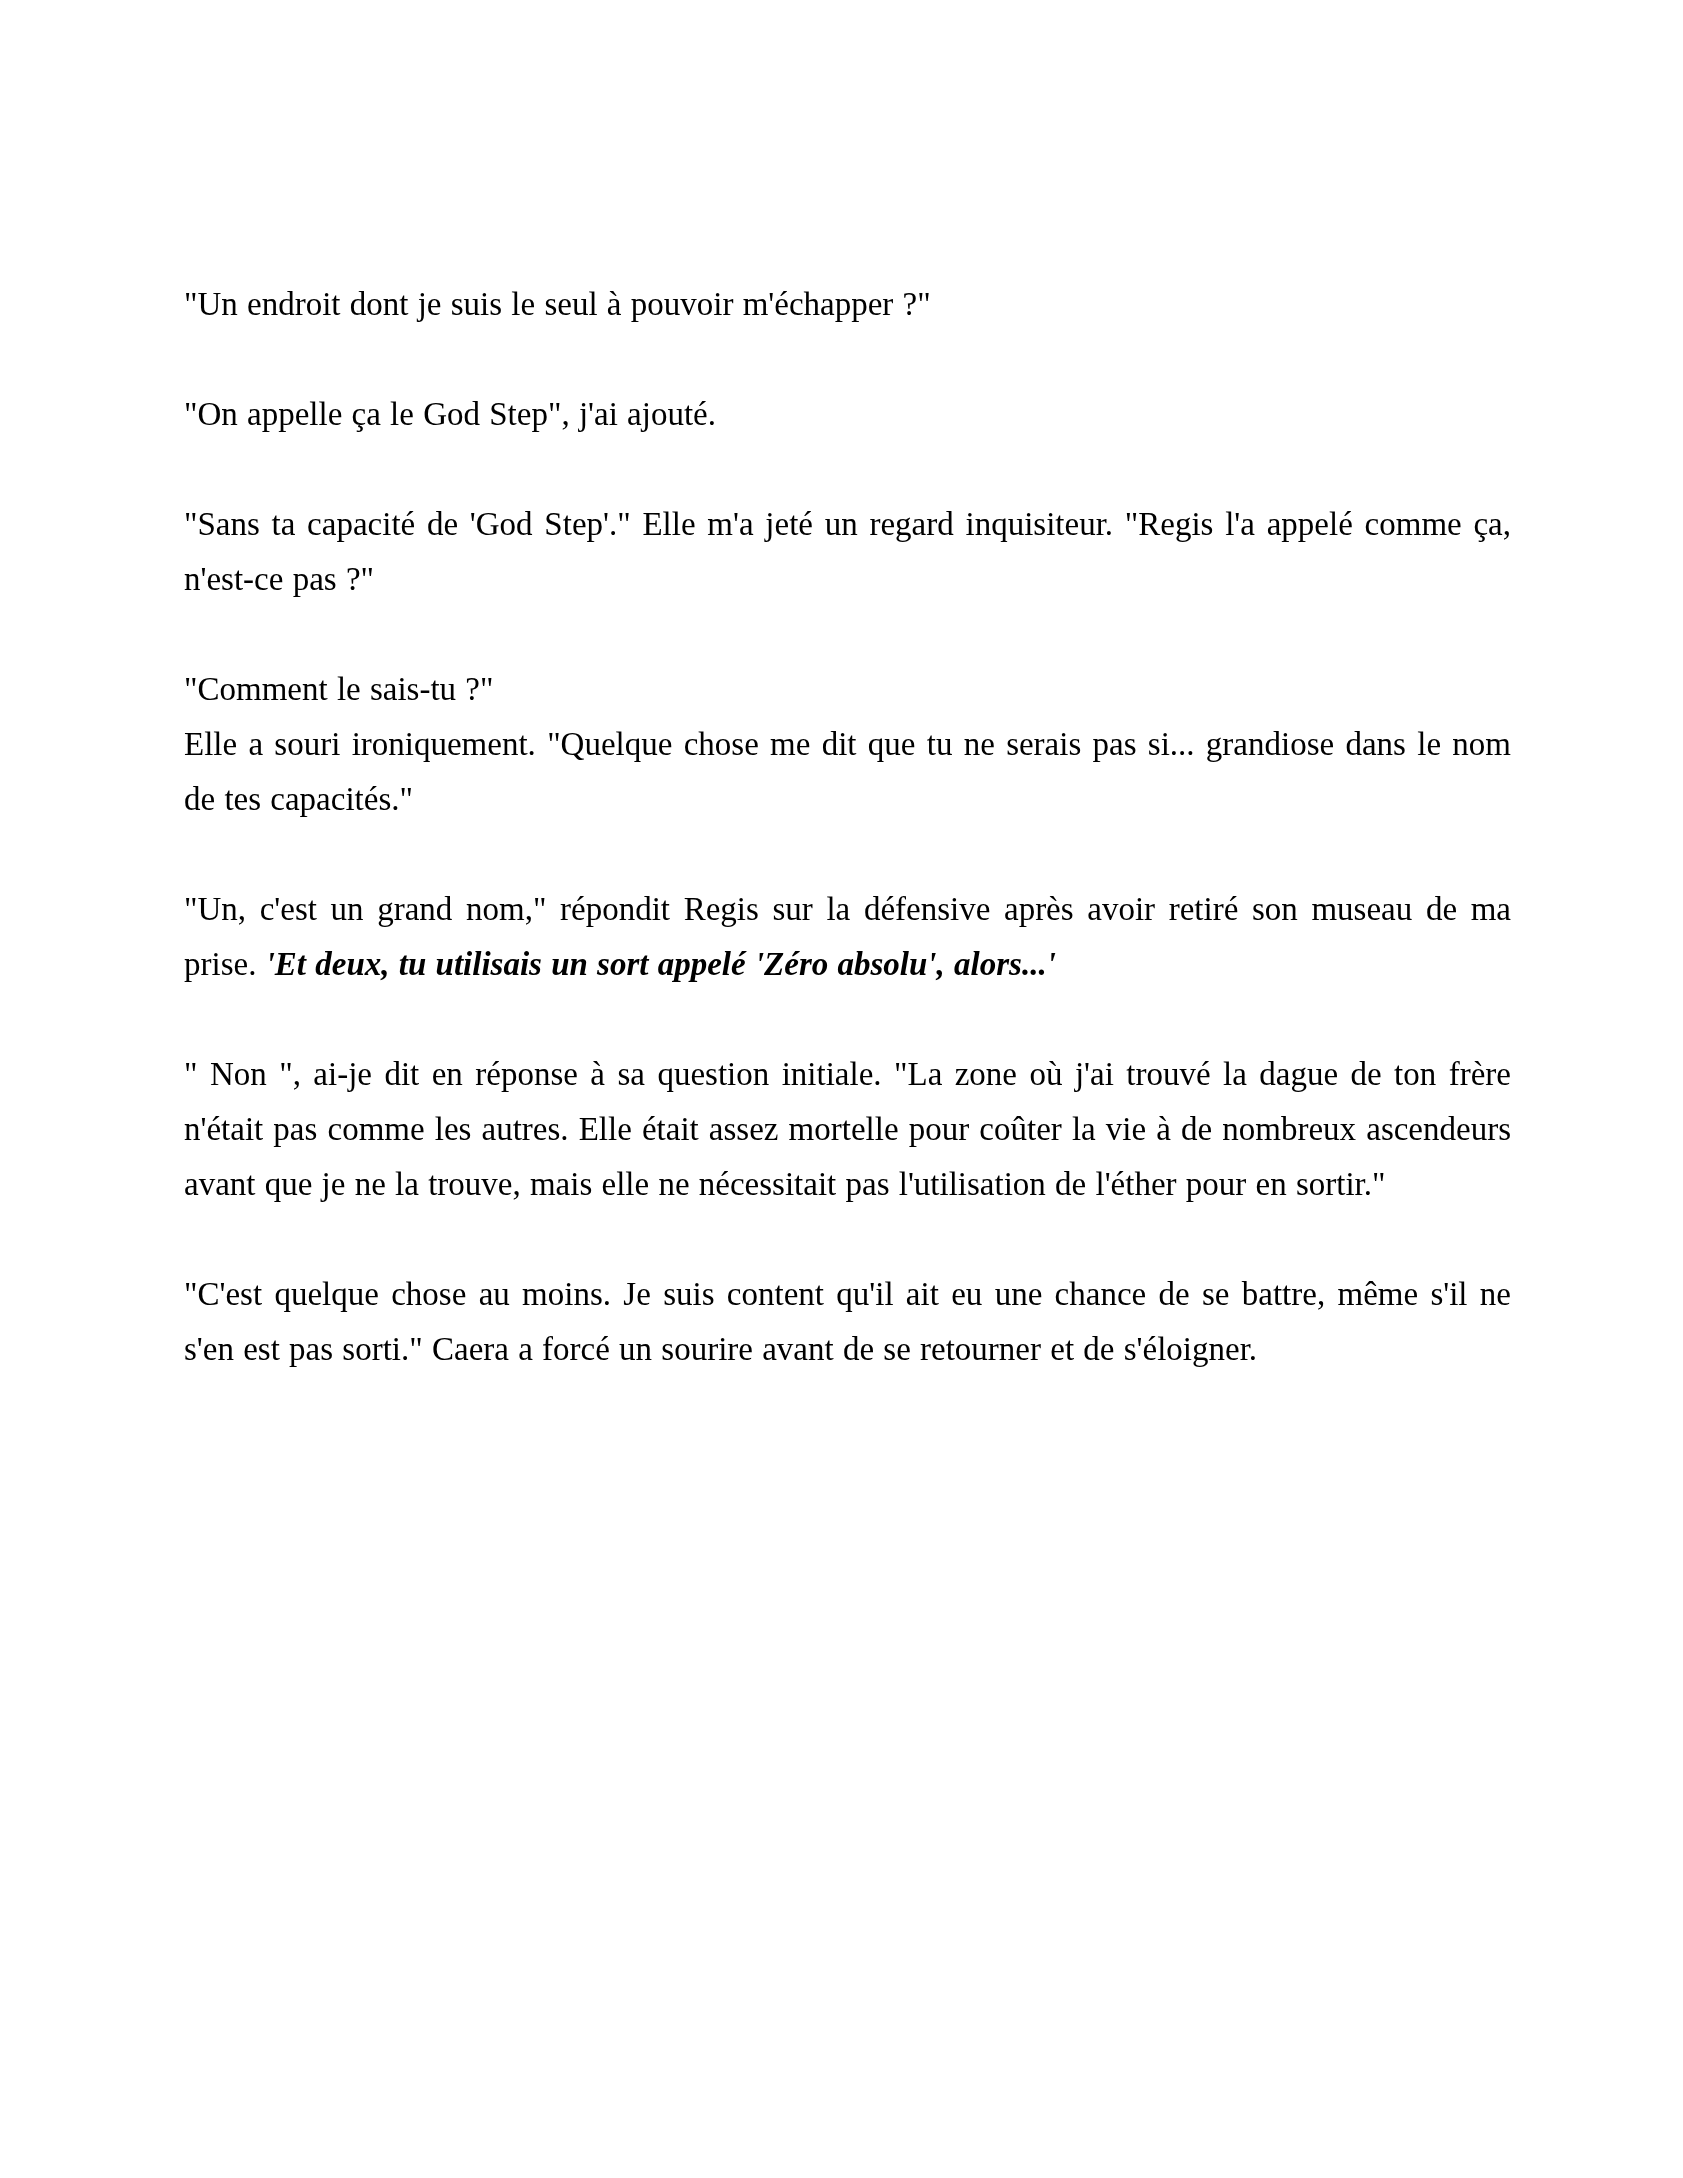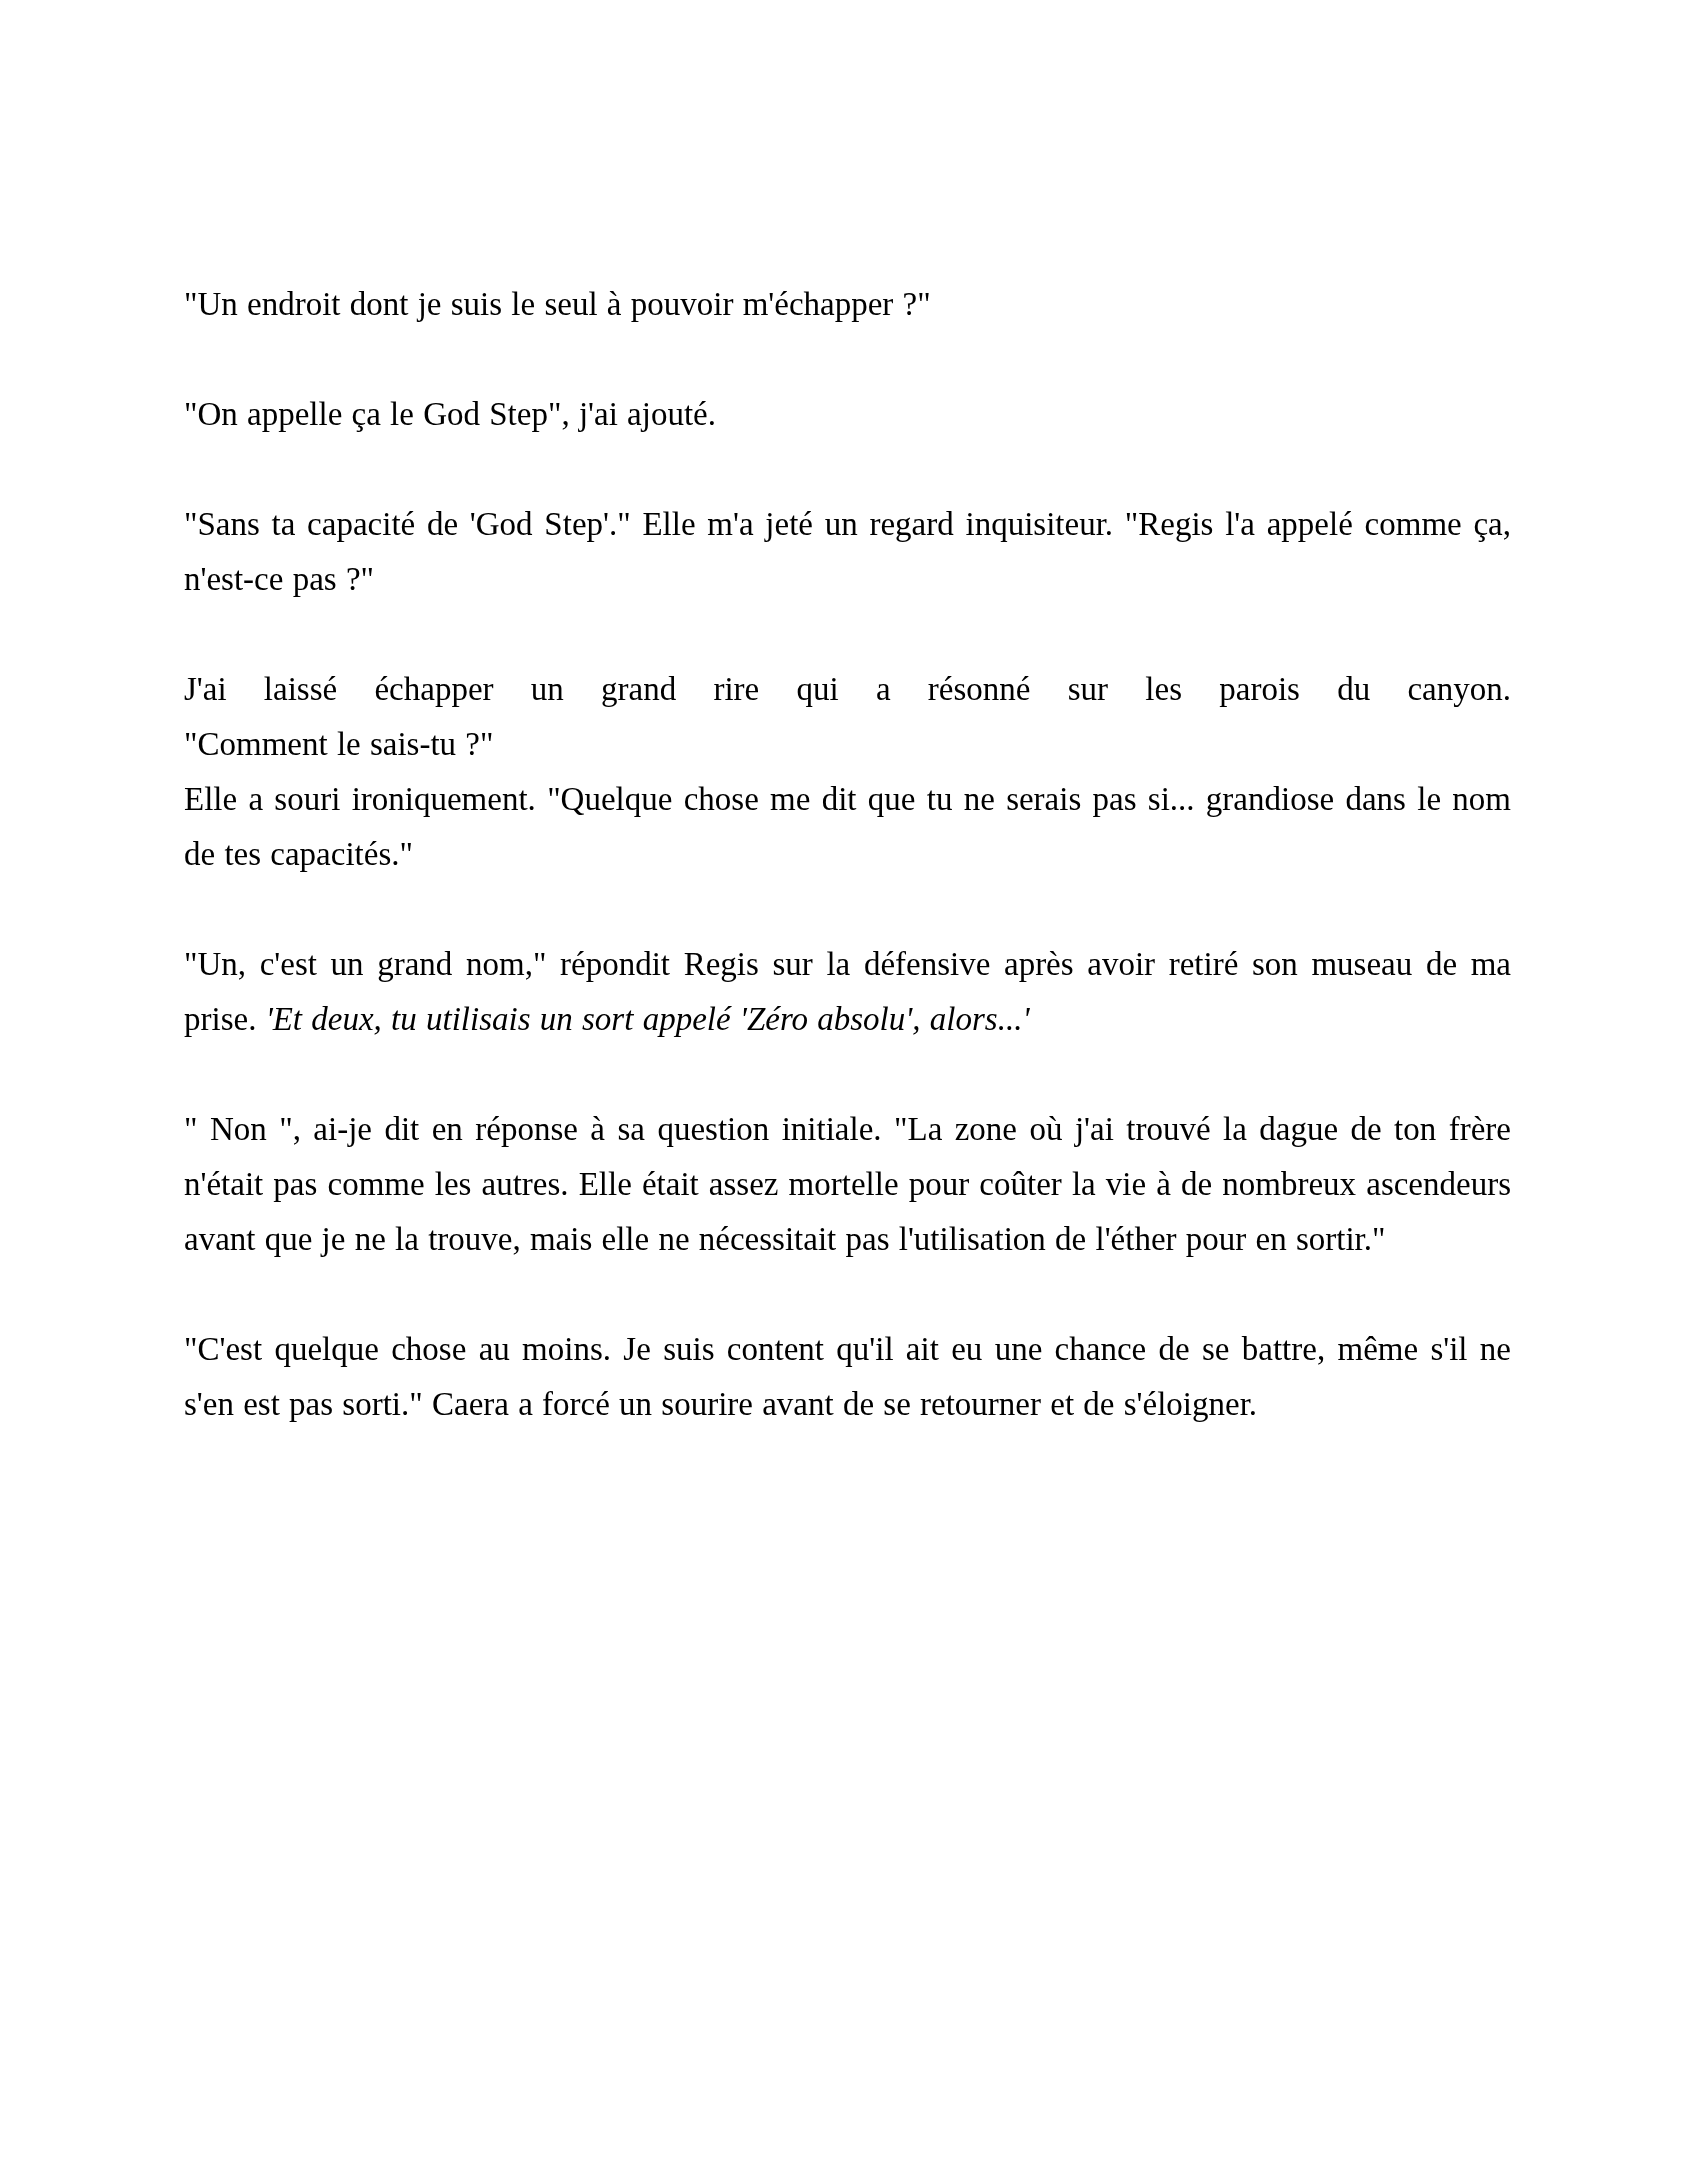--- a/index.html
+++ b/index.html
@@ -27,35 +27,35 @@
   }
   .para.tight {
     margin-bottom: 0;
   }
   .para.force-justify {
     text-align: justify;
     text-align-last: justify;
   }
   .italic {
     font-style: italic;
+    font-weight: bold;
   }
 </style>
 </head>
 <body>
 
 <div class="page">
 
   <p class="para"><span>"Un endroit dont je suis le seul à pouvoir m'échapper ?"</span></p>
 
 
   <p class="para"><span>"On appelle ça le God Step", j'ai ajouté.</span></p>
 
   <p class="para"><span>"Sans ta capacité de 'God Step'." Elle m'a jeté un regard inquisiteur. "Regis l'a appelé comme ça, n'est-ce pas ?"</span></p>
 
-  <p class="para force-justify tight"><span>J'ai laissé échapper un grand rire qui a résonné sur les parois du canyon.</span></p>
 
   <p class="para tight"><span>"Comment le sais-tu ?"</span></p>
 
   <p class="para"><span>Elle a souri ironiquement. "Quelque chose me dit que tu ne serais pas si... grandiose dans le nom de tes capacités."</span></p>
 
   <p class="para"><span>"Un, c'est un grand nom," répondit Regis sur la défensive après avoir retiré son museau de ma prise. </span><span class="italic">'Et deux, tu utilisais un sort appelé 'Zéro absolu', alors...'</span></p>
 
   <p class="para"><span>" Non ", ai-je dit en réponse à sa question initiale. "La zone où j'ai trouvé la dague de ton frère n'était pas comme les autres. Elle était assez mortelle pour coûter la vie à de nombreux ascendeurs avant que je ne la trouve, mais elle ne nécessitait pas l'utilisation de l'éther pour en sortir."</span></p>
 
   <p class="para"><span>"C'est quelque chose au moins. Je suis content qu'il ait eu une chance de se battre, même s'il ne s'en est pas sorti." Caera a forcé un sourire avant de se retourner et de s'éloigner.</span></p>

